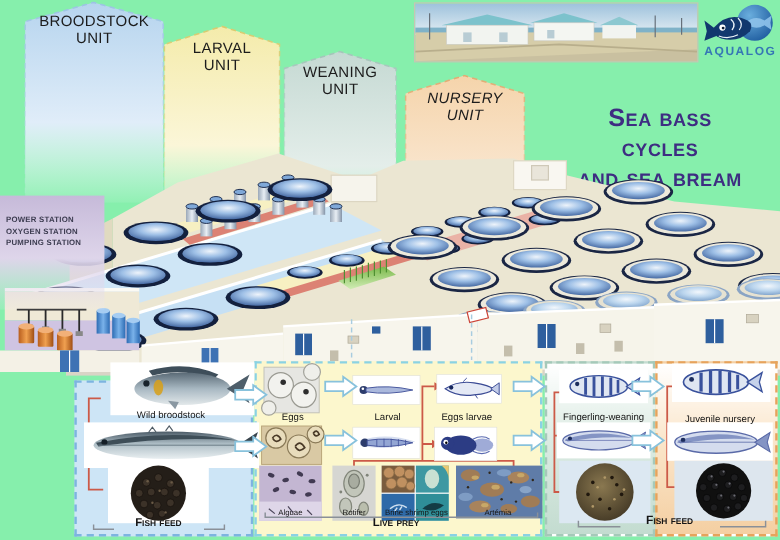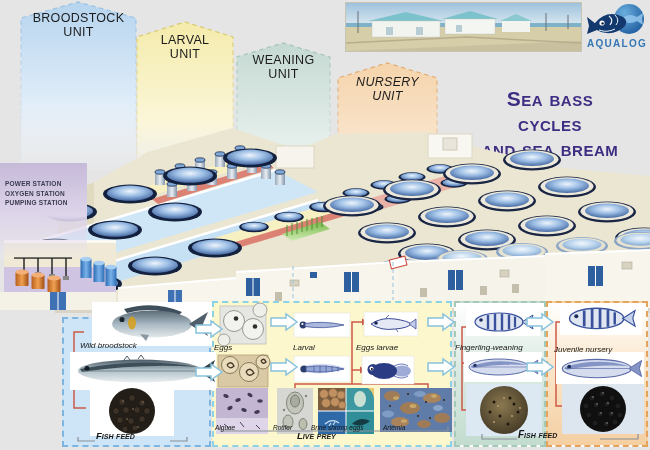--- a/index.html
+++ b/index.html
@@ -1,22 +1,22 @@
 <!DOCTYPE html>
 <html><head>
 <meta charset="utf-8">
 <style>
   * { margin:0; padding:0; box-sizing:border-box; }
   html,body { background:#fff; }
   body { font-family:"Liberation Sans", sans-serif; }
-  #stage { position:relative; width:650px; height:450px; background:#e5e5e5; overflow:hidden; }
+  #stage { position:relative; width:650px; height:450px; background:#86efac; overflow:hidden; }
   .abs { position:absolute; }
   .banner-text { position:absolute; left:0; width:100%; text-align:center;
     font-size:12.5px; line-height:14px; color:#1c1c1c; letter-spacing:.3px; }
-  .lbl { position:absolute; text-align:left; color:#151515; line-height:1.15;font-style:italic; }
+  .lbl { position:absolute; text-align:center; color:#151515; line-height:1.15; }
   .sc { font-variant:small-caps; font-weight:bold; }
   #title { position:absolute; left:450px; top:86px; width:200px; text-align:center;
     font-variant:small-caps; font-weight:bold; font-size:21px; line-height:25px;
     letter-spacing:.5px; }
   #stations { position:absolute; left:0; top:163px; width:87px; height:95px;
     background:linear-gradient(180deg,#c6bad9 0%,#ded5ea 55%,rgba(243,240,249,0.15) 100%);
     padding:16px 0 0 5px; font-size:6.5px; font-weight:bold; color:#3c3c50;
     line-height:9.5px; letter-spacing:.2px; }
   #aqualog-text { position:absolute; left:0; top:36px; width:100%; text-align:center;
     font-size:10px; font-weight:bold; letter-spacing:1.3px; }

